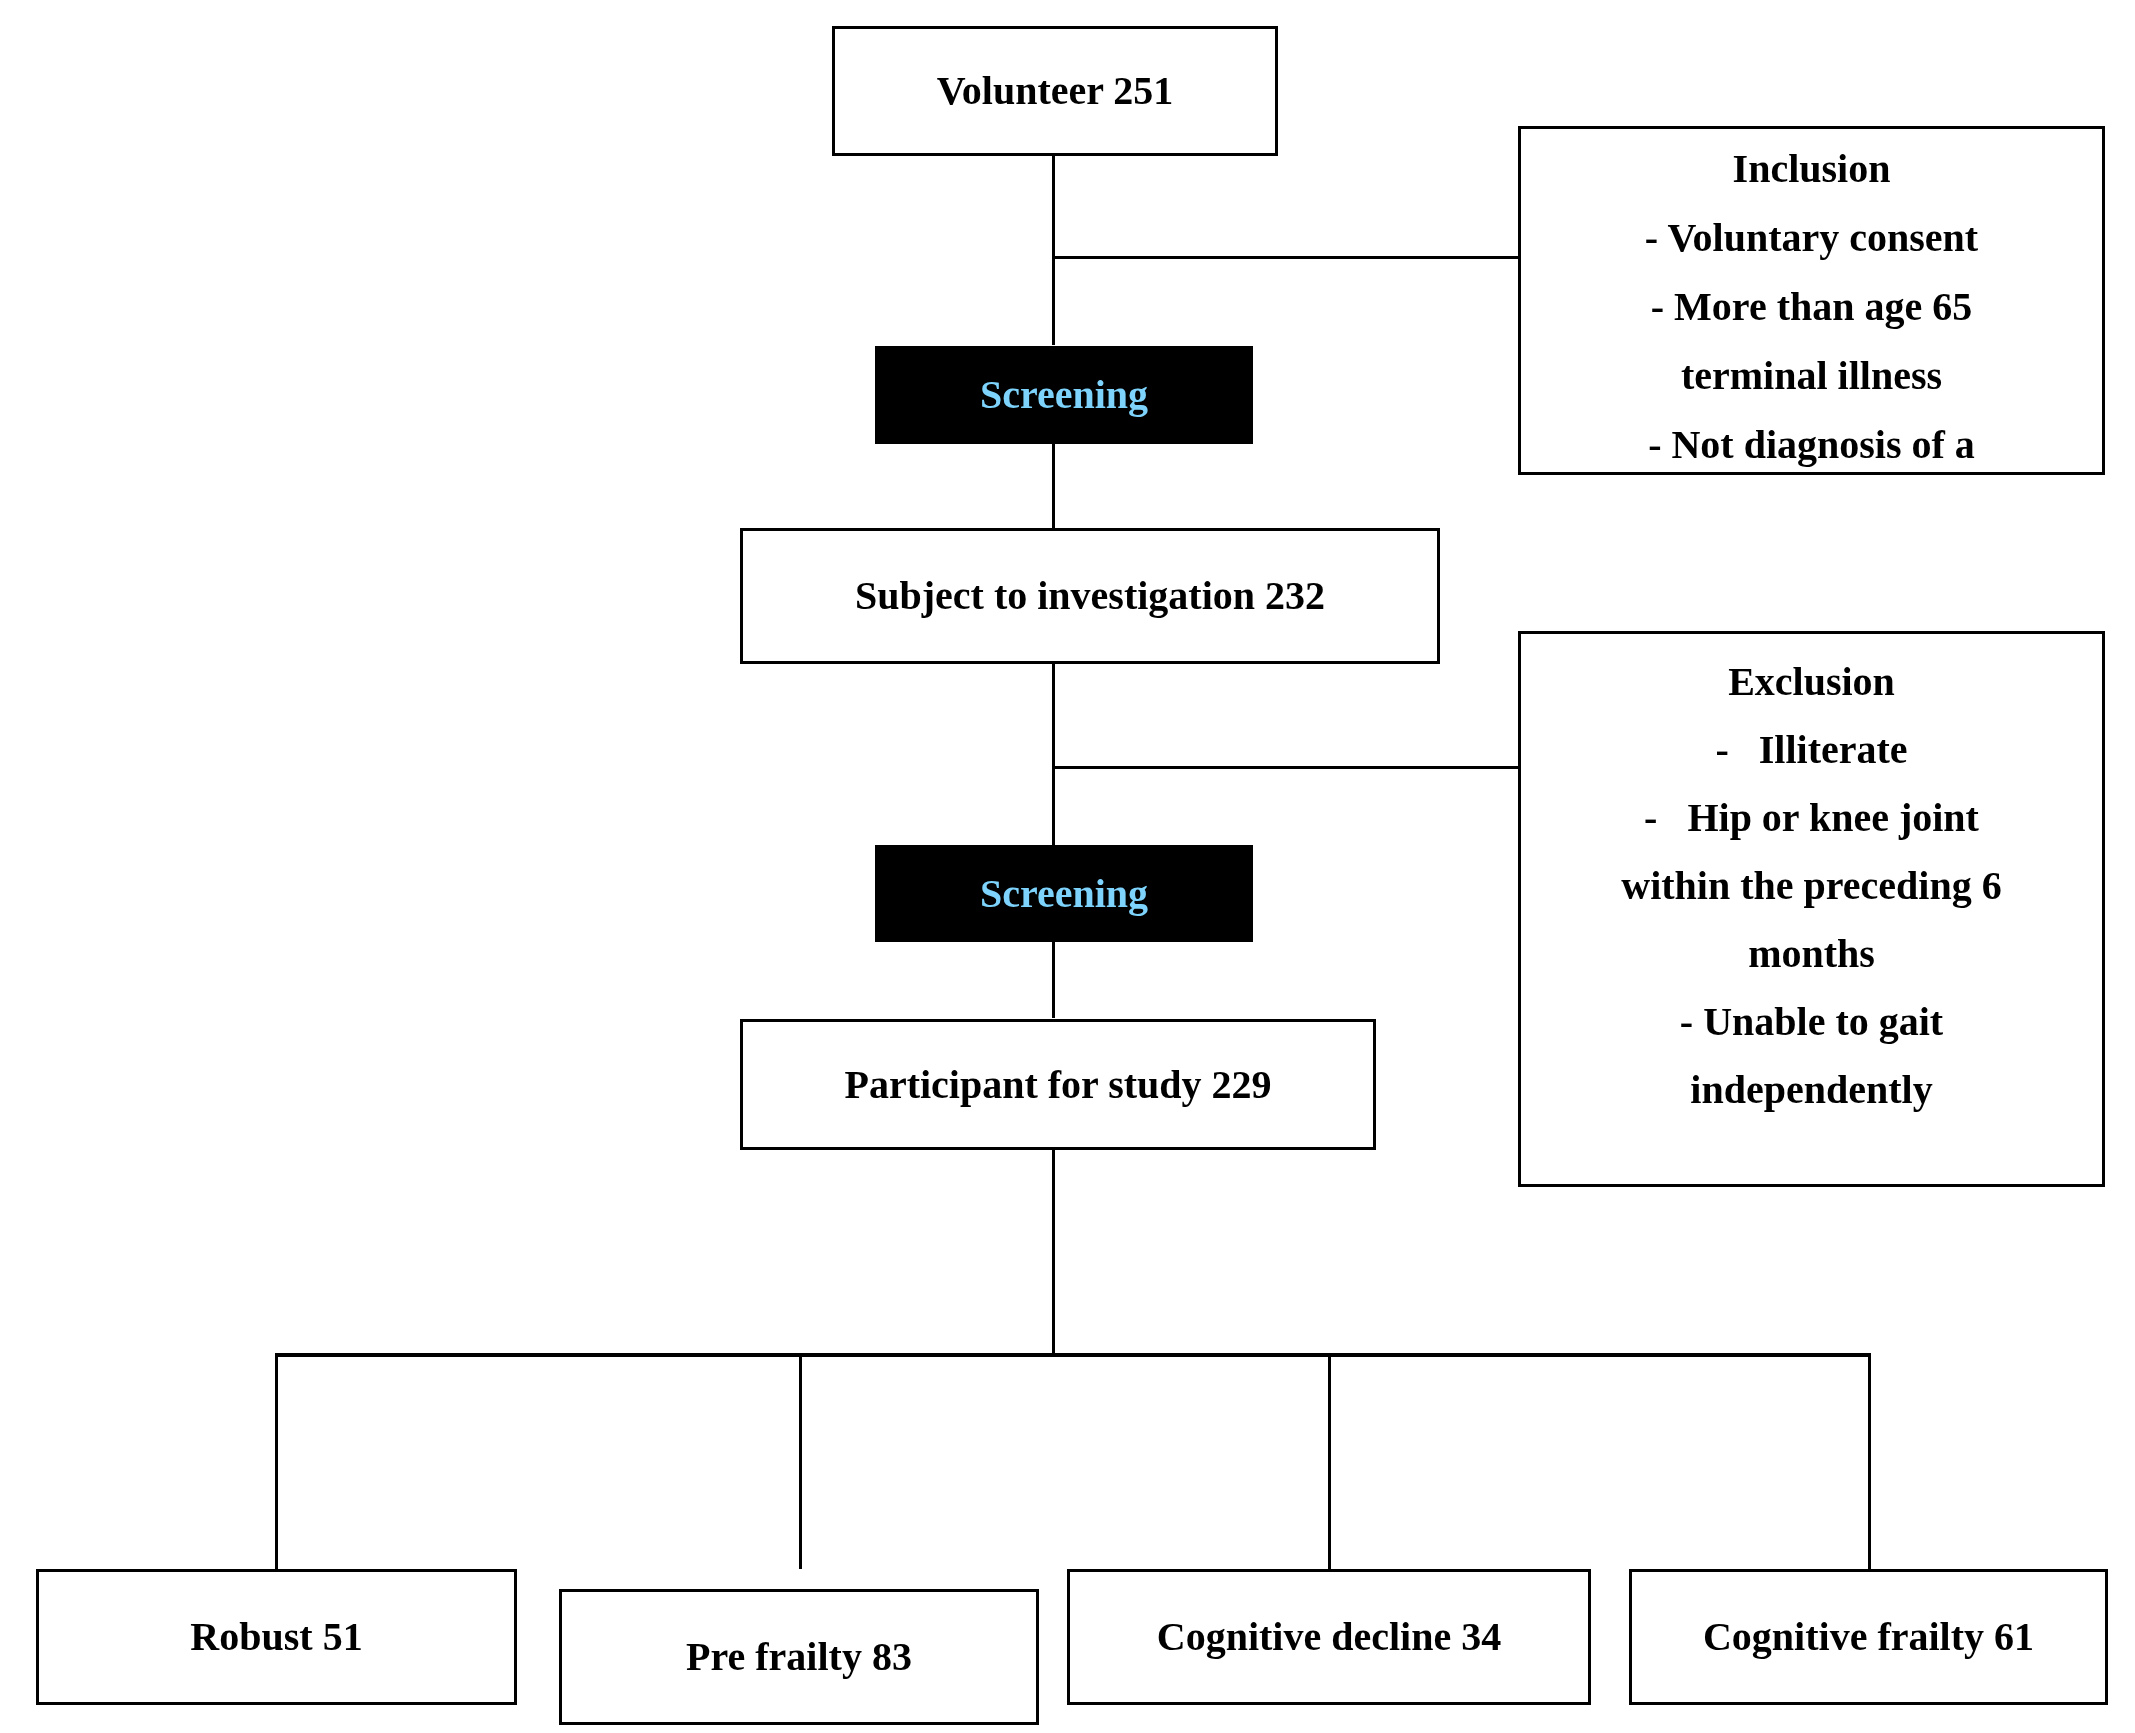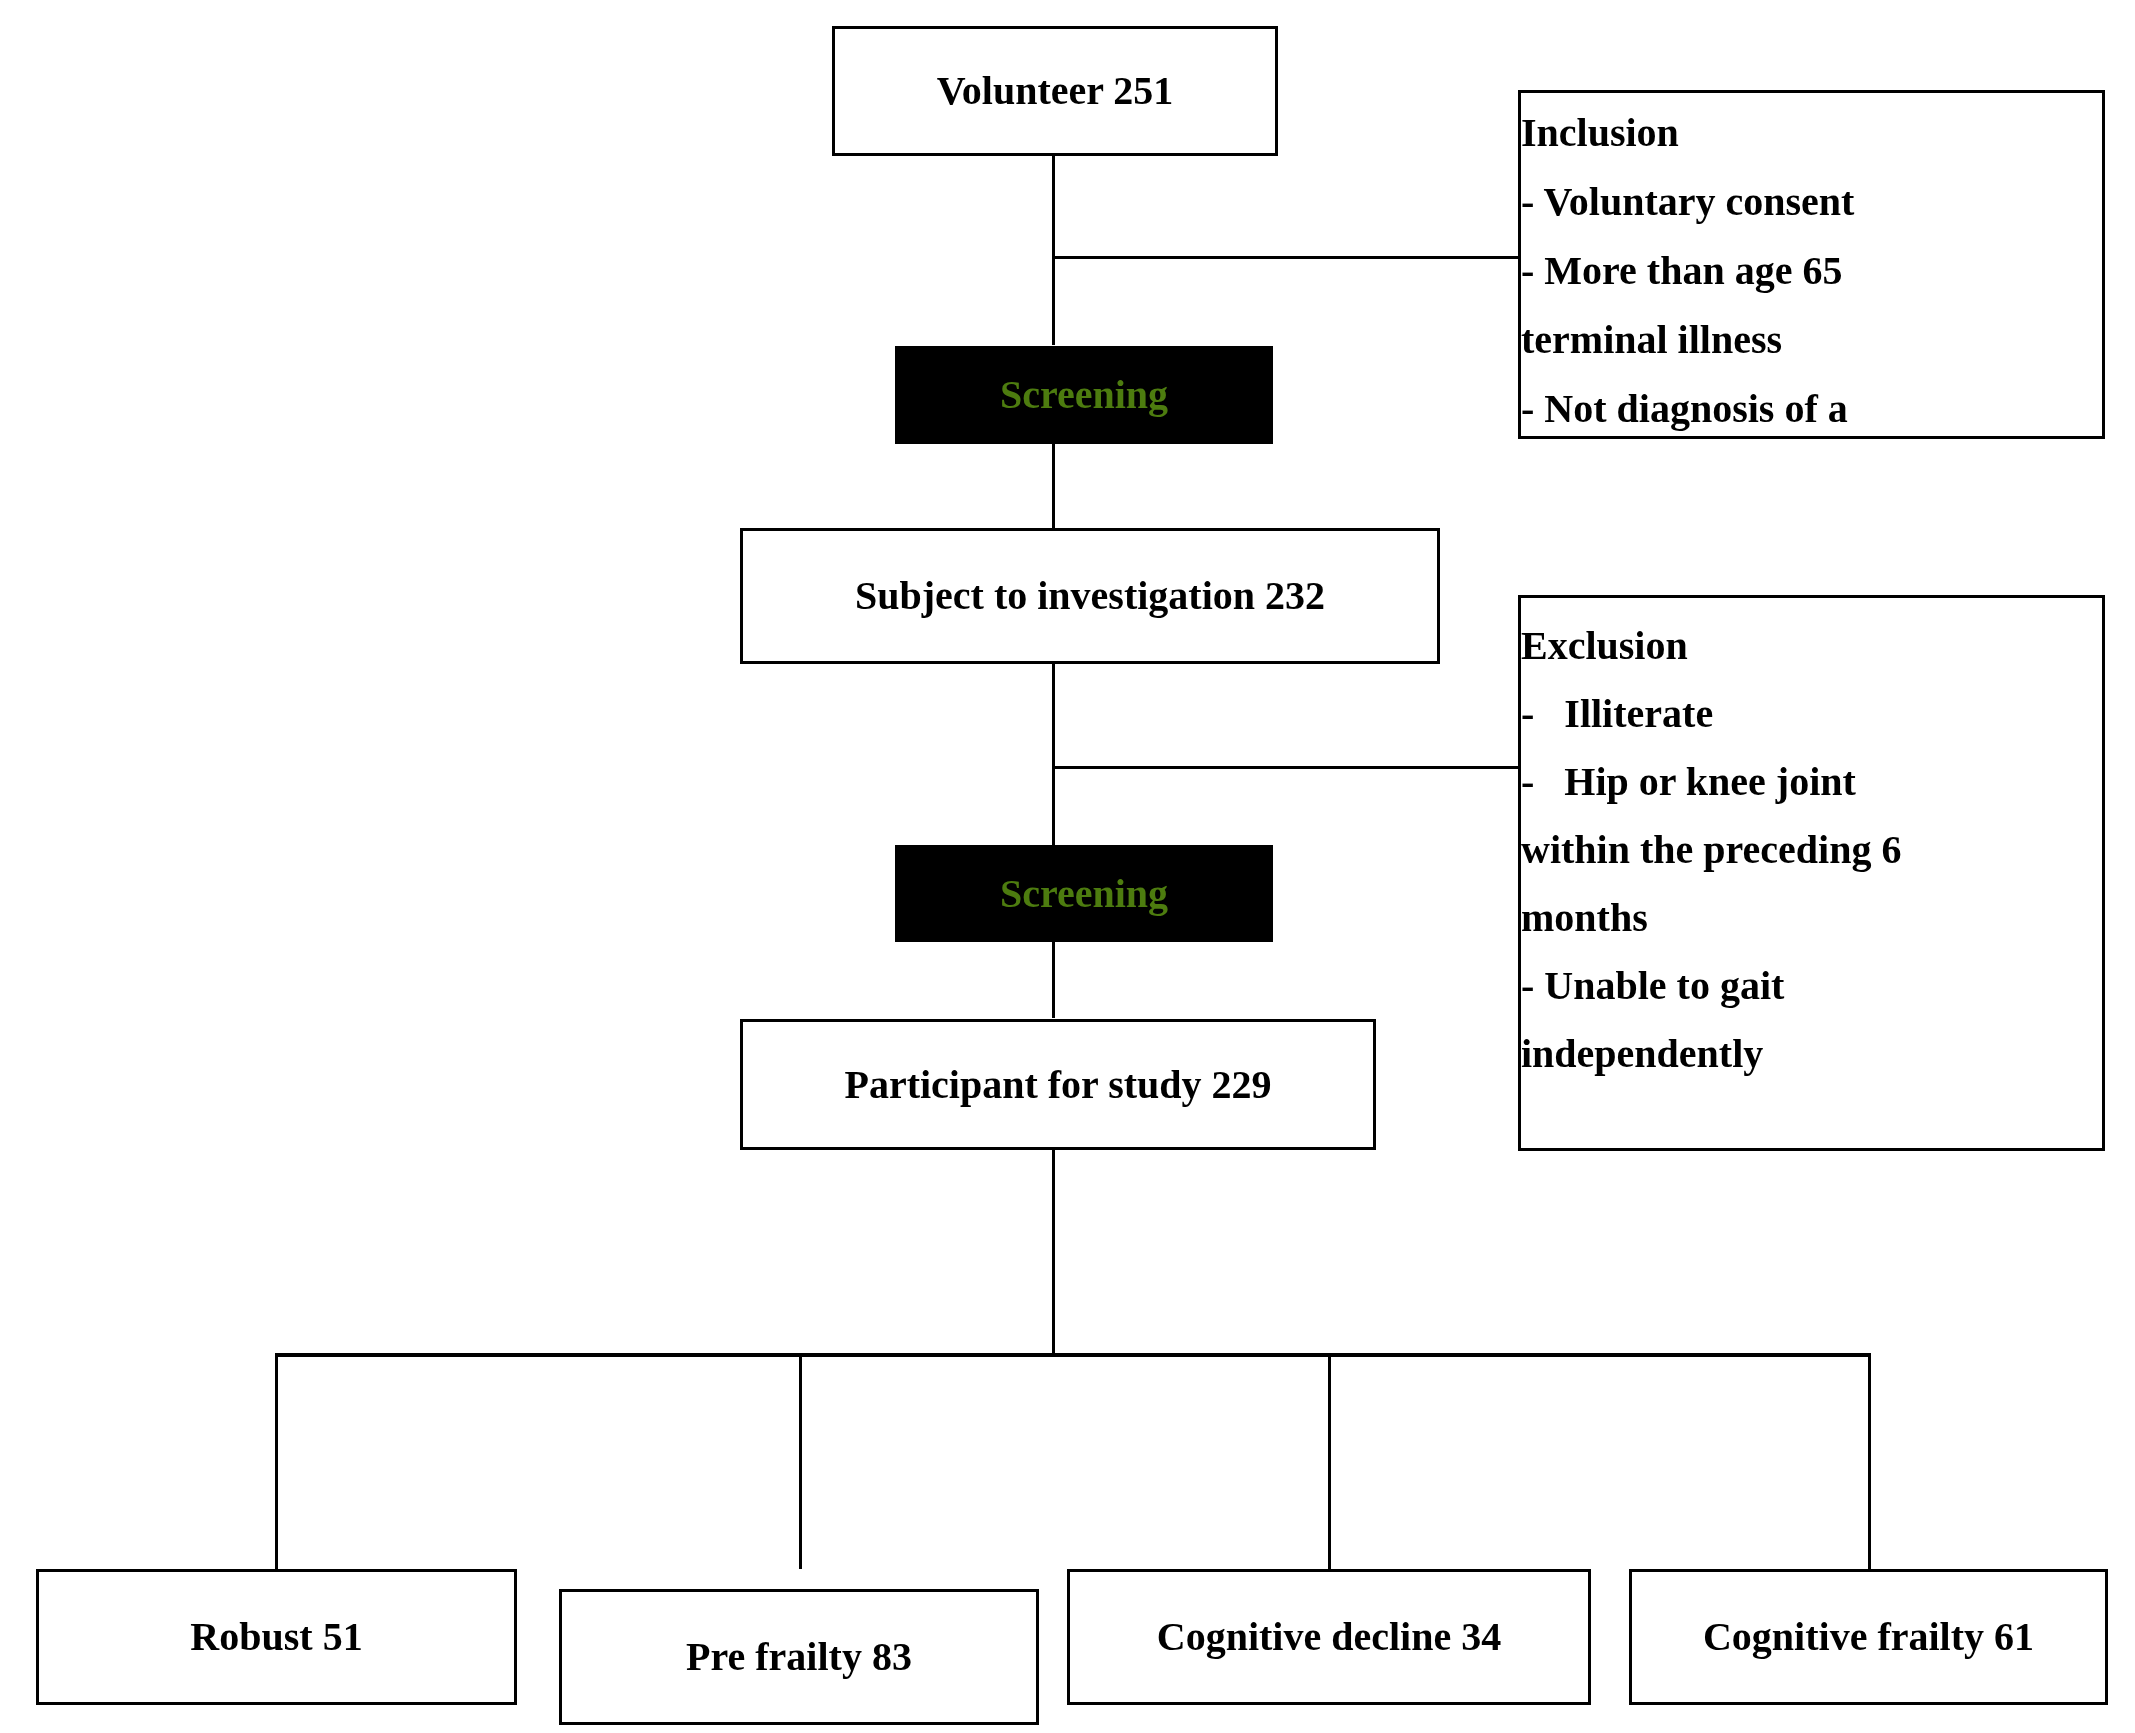--- a/index.html
+++ b/index.html
@@ -23,31 +23,31 @@
     border: 3.5px solid #000000;
     display: flex;
     align-items: center;
     justify-content: center;
     text-align: center;
     font-size: 40px;
     line-height: 1.15;
   }
   .node.filled {
     background: #000000;
-    color: #4d7c0f;
+    color: #7dd3fc;
     border: 3.5px solid #000000;
-    margin-left: 20px;
   }
   .textbox {
     position: absolute;
     box-sizing: border-box;
     background: #ffffff;
     border: 3.5px solid #000000;
-    text-align: left;
+    text-align: center;
     font-size: 40px;
+    margin-top: 36px;
   }
   .textbox div {
     white-space: pre;
   }
   .inclusion-lines div { line-height: 69px; }
   .exclusion-lines div { line-height: 68px; }
   .cline {
     position: absolute;
     background: #000000;
   }

